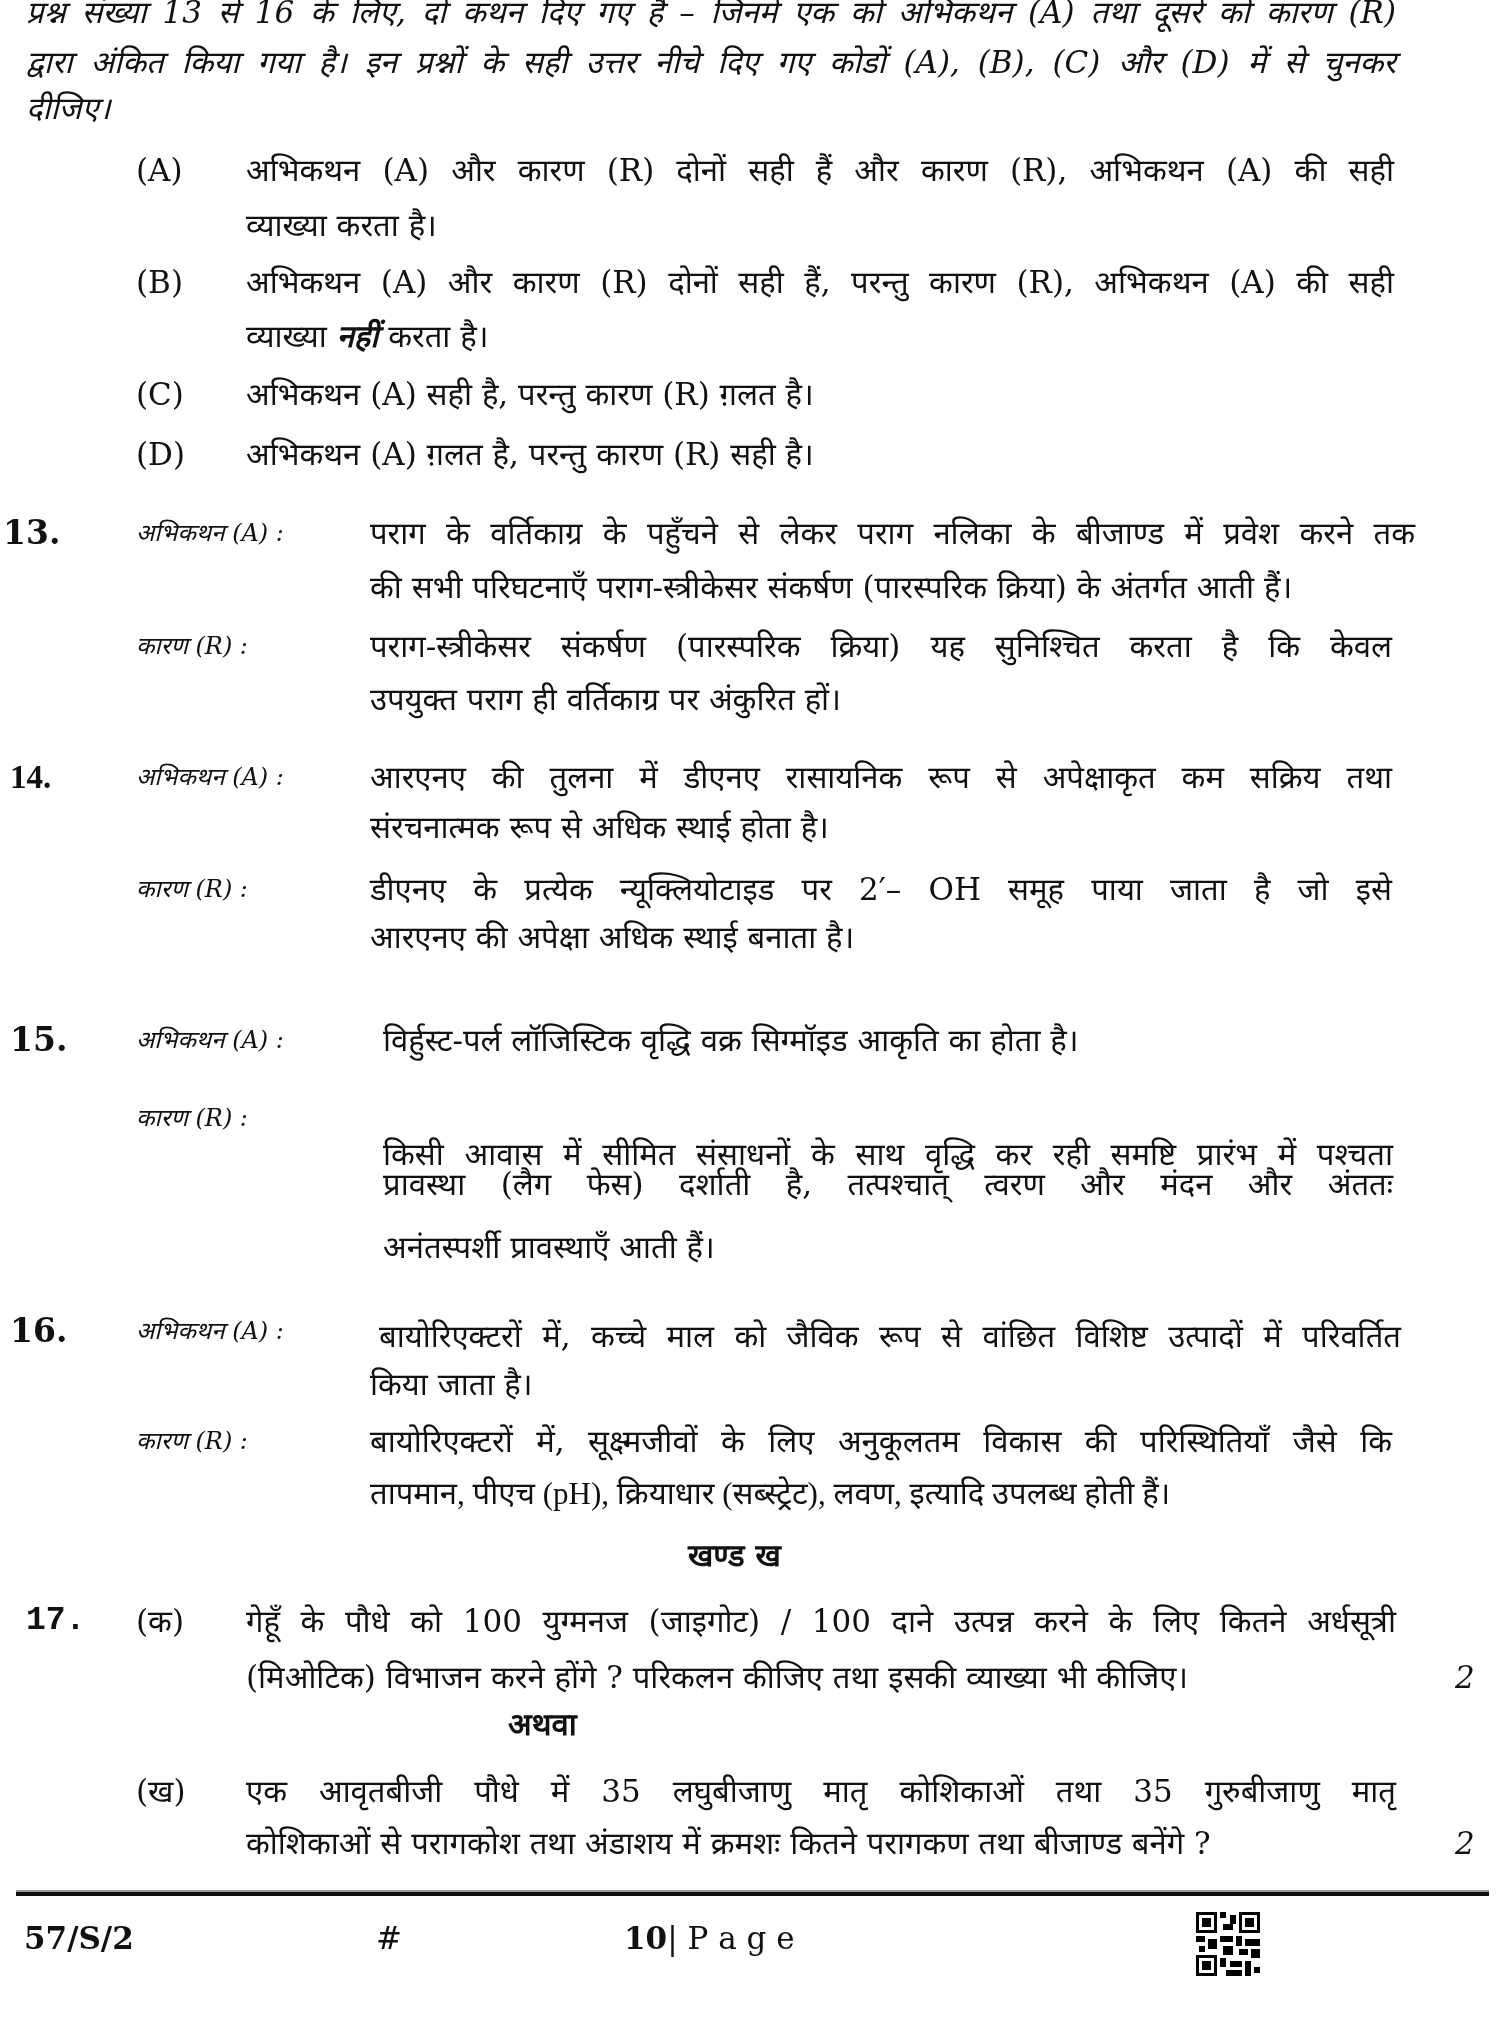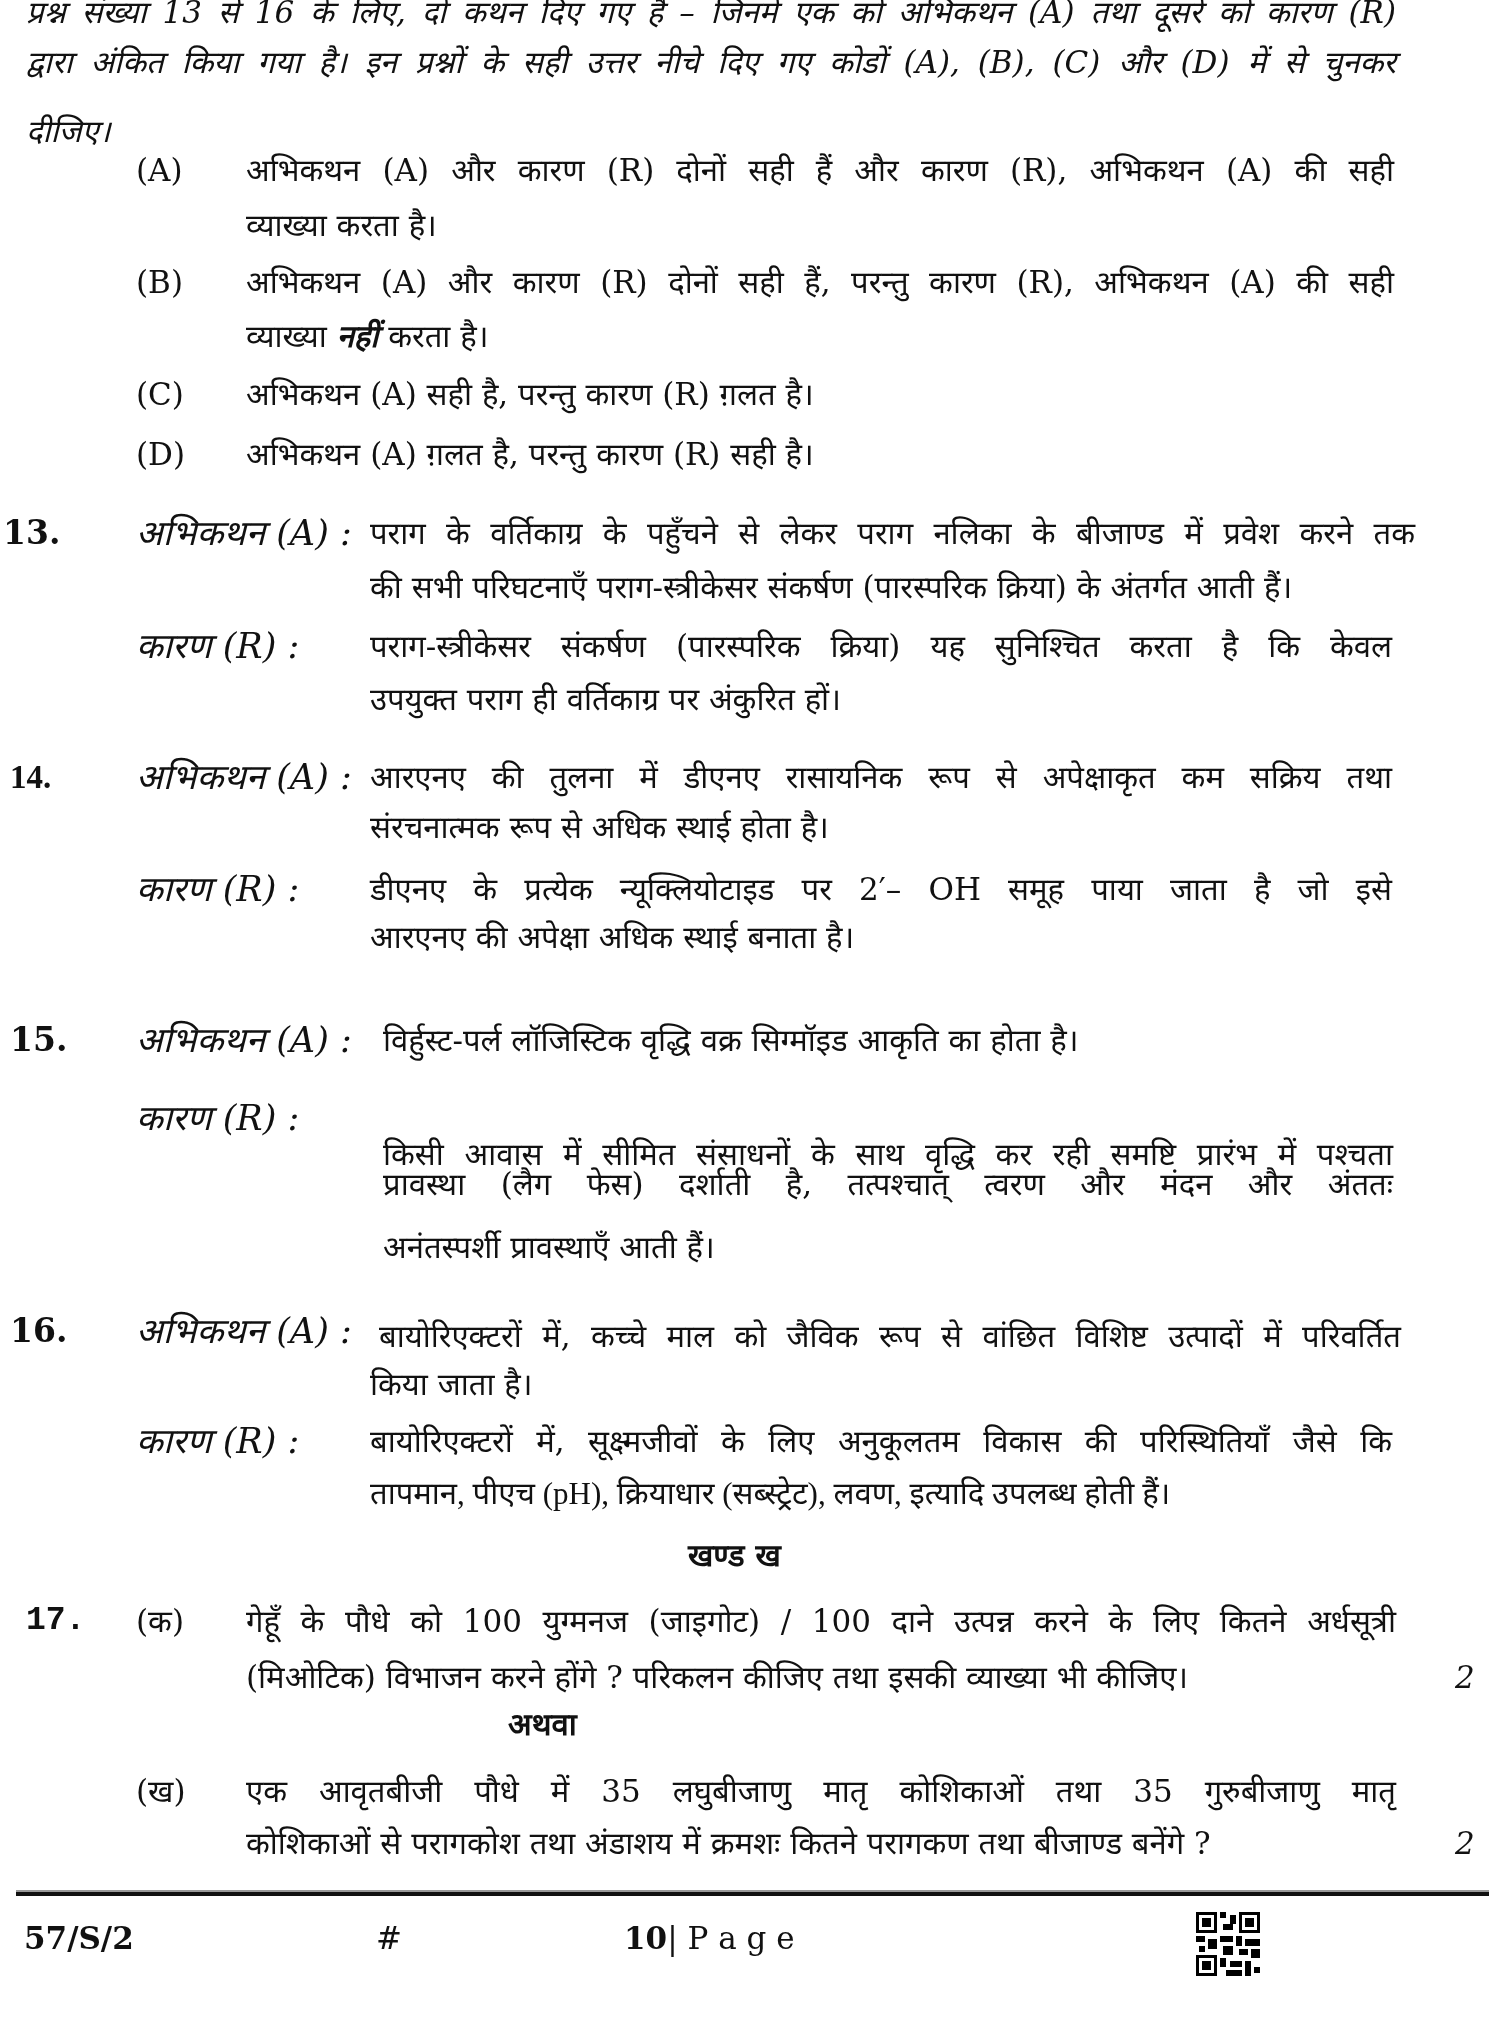--- a/index.html
+++ b/index.html
@@ -3,33 +3,33 @@
 <meta charset="utf-8">
 <style>
   html, body { margin:0; padding:0; background:#ffffff; }
   body { width:1505px; height:2034px; position:relative; overflow:hidden;
          font-family:"DejaVu Serif","Liberation Serif",serif; color:#111; }
   .ln { position:absolute; white-space:nowrap; font-size:31px; line-height:40px; }
   .it { font-style:italic; }
   .b { font-weight:bold; }
   .just { white-space:normal; text-align:justify; text-align-last:justify; }
   .num { position:absolute; font-weight:bold; font-size:33px; line-height:40px; }
-  .lbl { position:absolute; font-style:italic; font-size:35px; line-height:40px; white-space:nowrap; }
+  .lbl { position:absolute; font-style:italic; font-size:24px; line-height:40px; white-space:nowrap; }
   .opt { position:absolute; font-size:31px; line-height:40px; }
   .marks { position:absolute; font-style:italic; font-size:31px; line-height:40px; left:1455px; }
   .footline { position:absolute; left:16px; width:1473px; top:1890px; height:4px; background:#111; border-top:2px solid #999; }
   .foot { position:absolute; top:1918px; font-size:31px; line-height:40px; }
   .qr { position:absolute; left:1196px; top:1912px; width:64px; height:64px; }
 </style>
 </head>
 <body>
 
 <div class="ln it just" style="left:26px;top:-8px;width:1370px;">प्रश्न संख्या 13 से 16 के लिए, दो कथन दिए गए हैं – जिनमें एक को अभिकथन (A) तथा दूसरे को कारण (R)</div>
 <div class="ln it just" style="left:26px;top:42px;width:1370px;">द्वारा अंकित किया गया है। इन प्रश्नों के सही उत्तर नीचे दिए गए कोडों (A), (B), (C) और (D) में से चुनकर</div>
-<div class="ln it" style="left:26px;top:111px;">दीजिए।</div>
+<div class="ln it" style="left:26px;top:88px;">दीजिए।</div>
 
 <div class="opt" style="left:136px;top:150px;">(A)</div>
 <div class="ln just" style="left:246px;top:150px;width:1148px;">अभिकथन (A) और कारण (R) दोनों सही हैं और कारण (R), अभिकथन (A) की सही</div>
 <div class="ln" style="left:246px;top:205px;">व्याख्या करता है।</div>
 
 <div class="opt" style="left:136px;top:262px;">(B)</div>
 <div class="ln just" style="left:246px;top:262px;width:1148px;">अभिकथन (A) और कारण (R) दोनों सही हैं, परन्तु कारण (R), अभिकथन (A) की सही</div>
 <div class="ln" style="left:246px;top:316px;">
   <span>व्याख्या</span>
   <span class="b it">नहीं</span>

